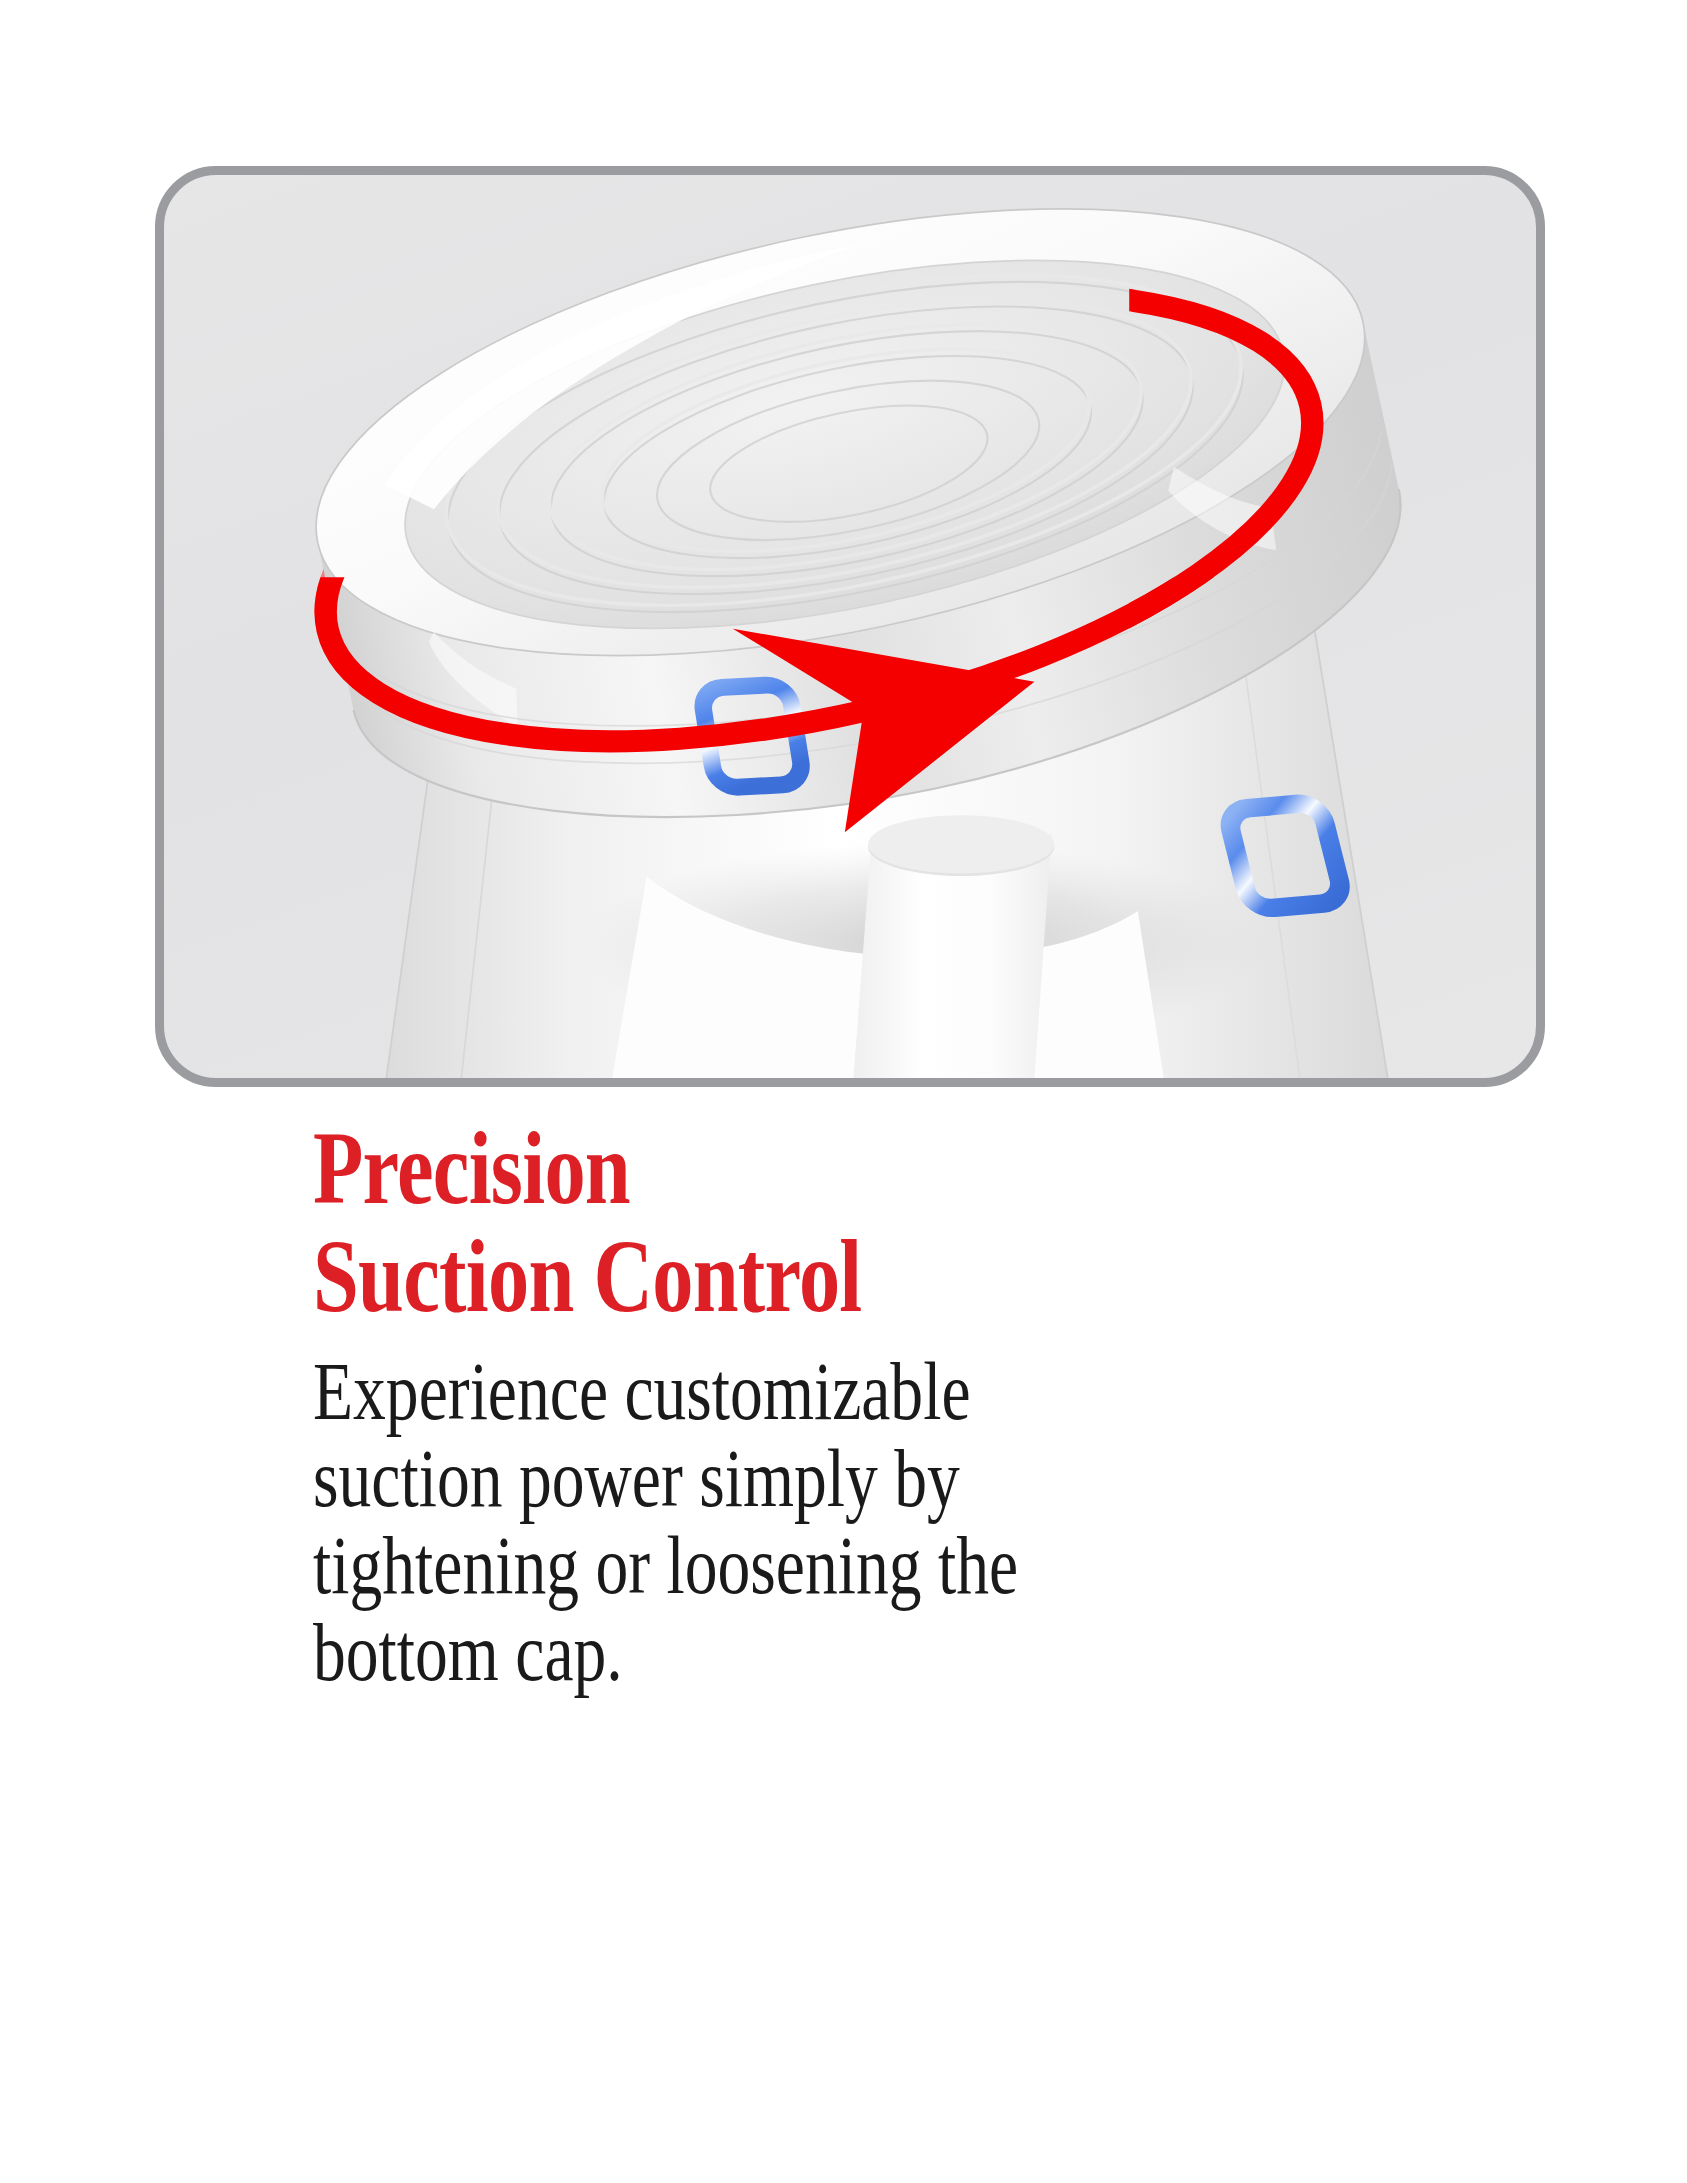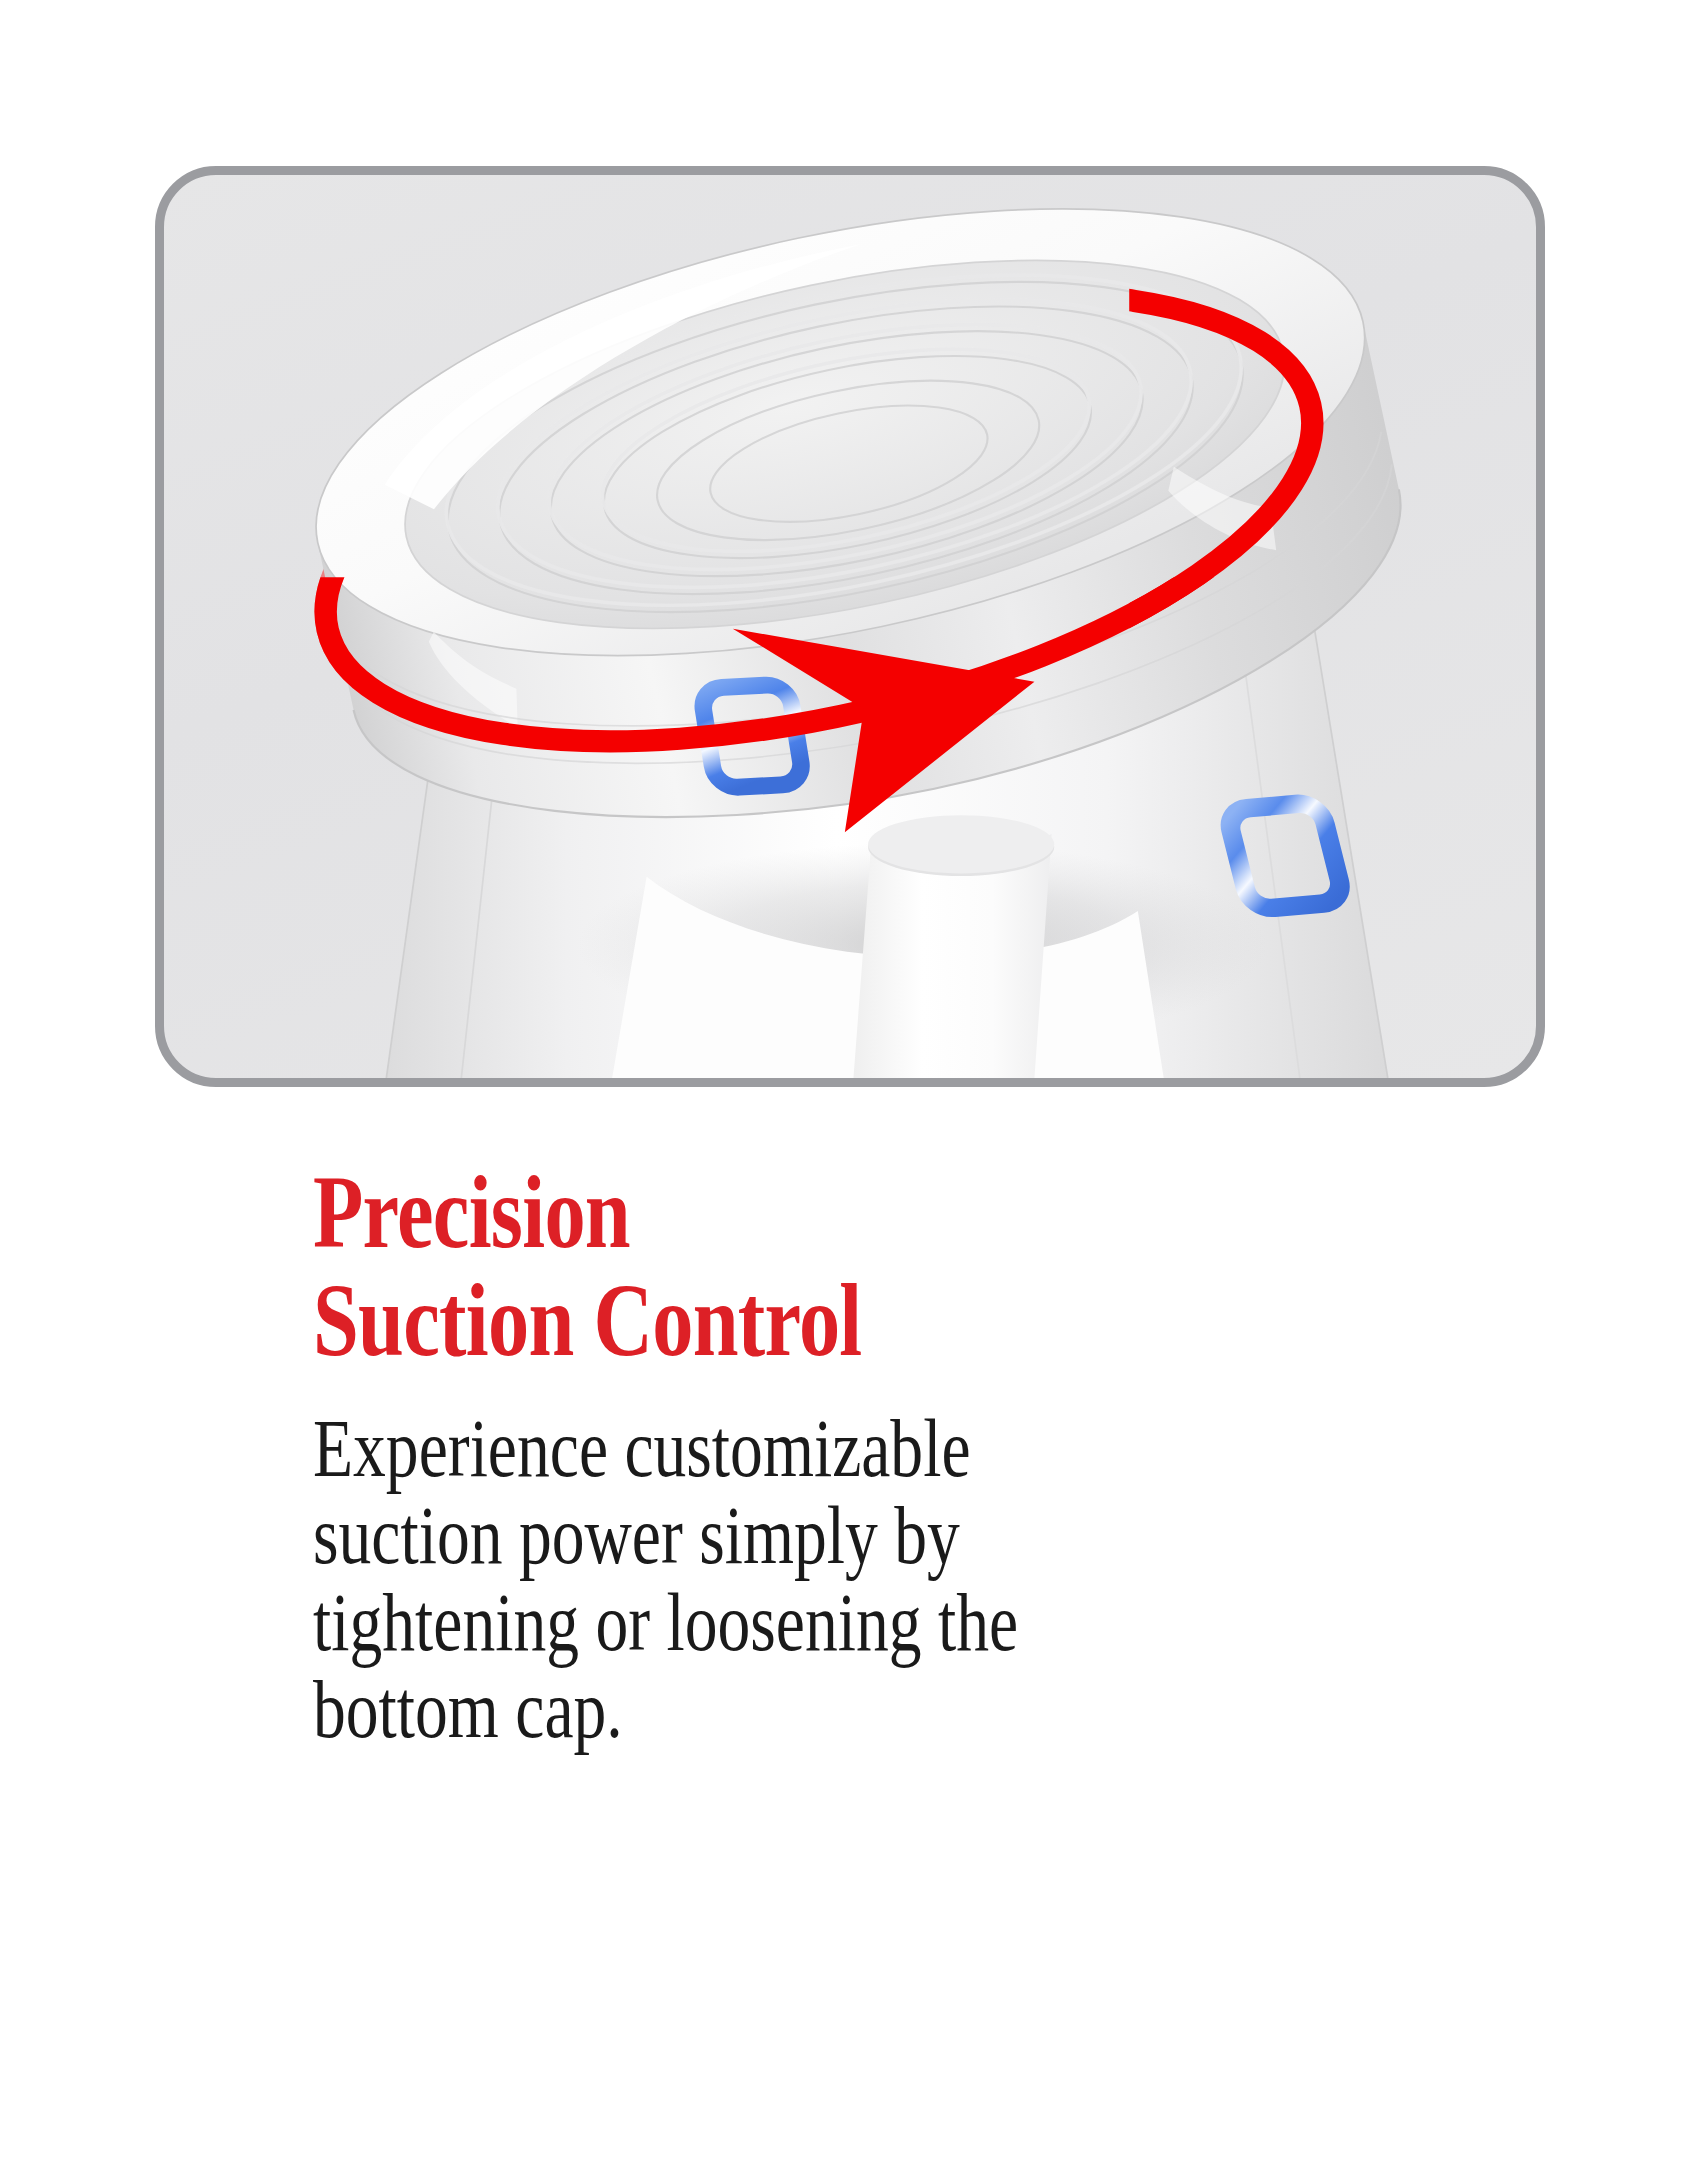--- a/index.html
+++ b/index.html
@@ -11,21 +11,21 @@
     position:absolute;left:155px;top:166px;width:1390px;height:921px;
     box-sizing:border-box;
     border:9.6px solid #9b9ca0;
     border-radius:61px;
     background:linear-gradient(160deg,#e6e6e7 0%,#e2e2e4 40%,#e7e7e8 100%);
     overflow:hidden;
   }
   #panel svg{position:absolute;left:0;top:0;width:100%;height:100%;display:block;}
 
   
-  #copy{position:absolute;left:313px;top:1158px;width:1153px;}
+  #copy{position:absolute;left:313px;top:1114px;width:1153px;}
   .title{
     color:#dd2026;
     font-family:"Liberation Serif",serif;
     font-weight:bold;
     font-size:103px;
     line-height:108px;
     letter-spacing:-0.9px;
     transform:scaleX(.80);
     transform-origin:left top;
     white-space:nowrap;
@@ -35,21 +35,21 @@
     color:#1a1a1a;
     font-family:"Liberation Serif",serif;
     font-weight:normal;
     font-size:82px;
     line-height:87px;
     transform:scaleX(.80);
     transform-origin:left top;
     white-space:nowrap;
     margin:0;
   }
-  #body-block{margin-top:31px;}
+  #body-block{margin-top:18px;}
 </style>
 </head>
 <body>
 
 <div id="panel">
   <svg viewBox="0 0 1592 1055" preserveAspectRatio="none">
     <defs>
 
       <linearGradient id="bandG" x1="0" y1="0" x2="1" y2="0">
         <stop offset="0" stop-color="#d2d2d3"></stop>

